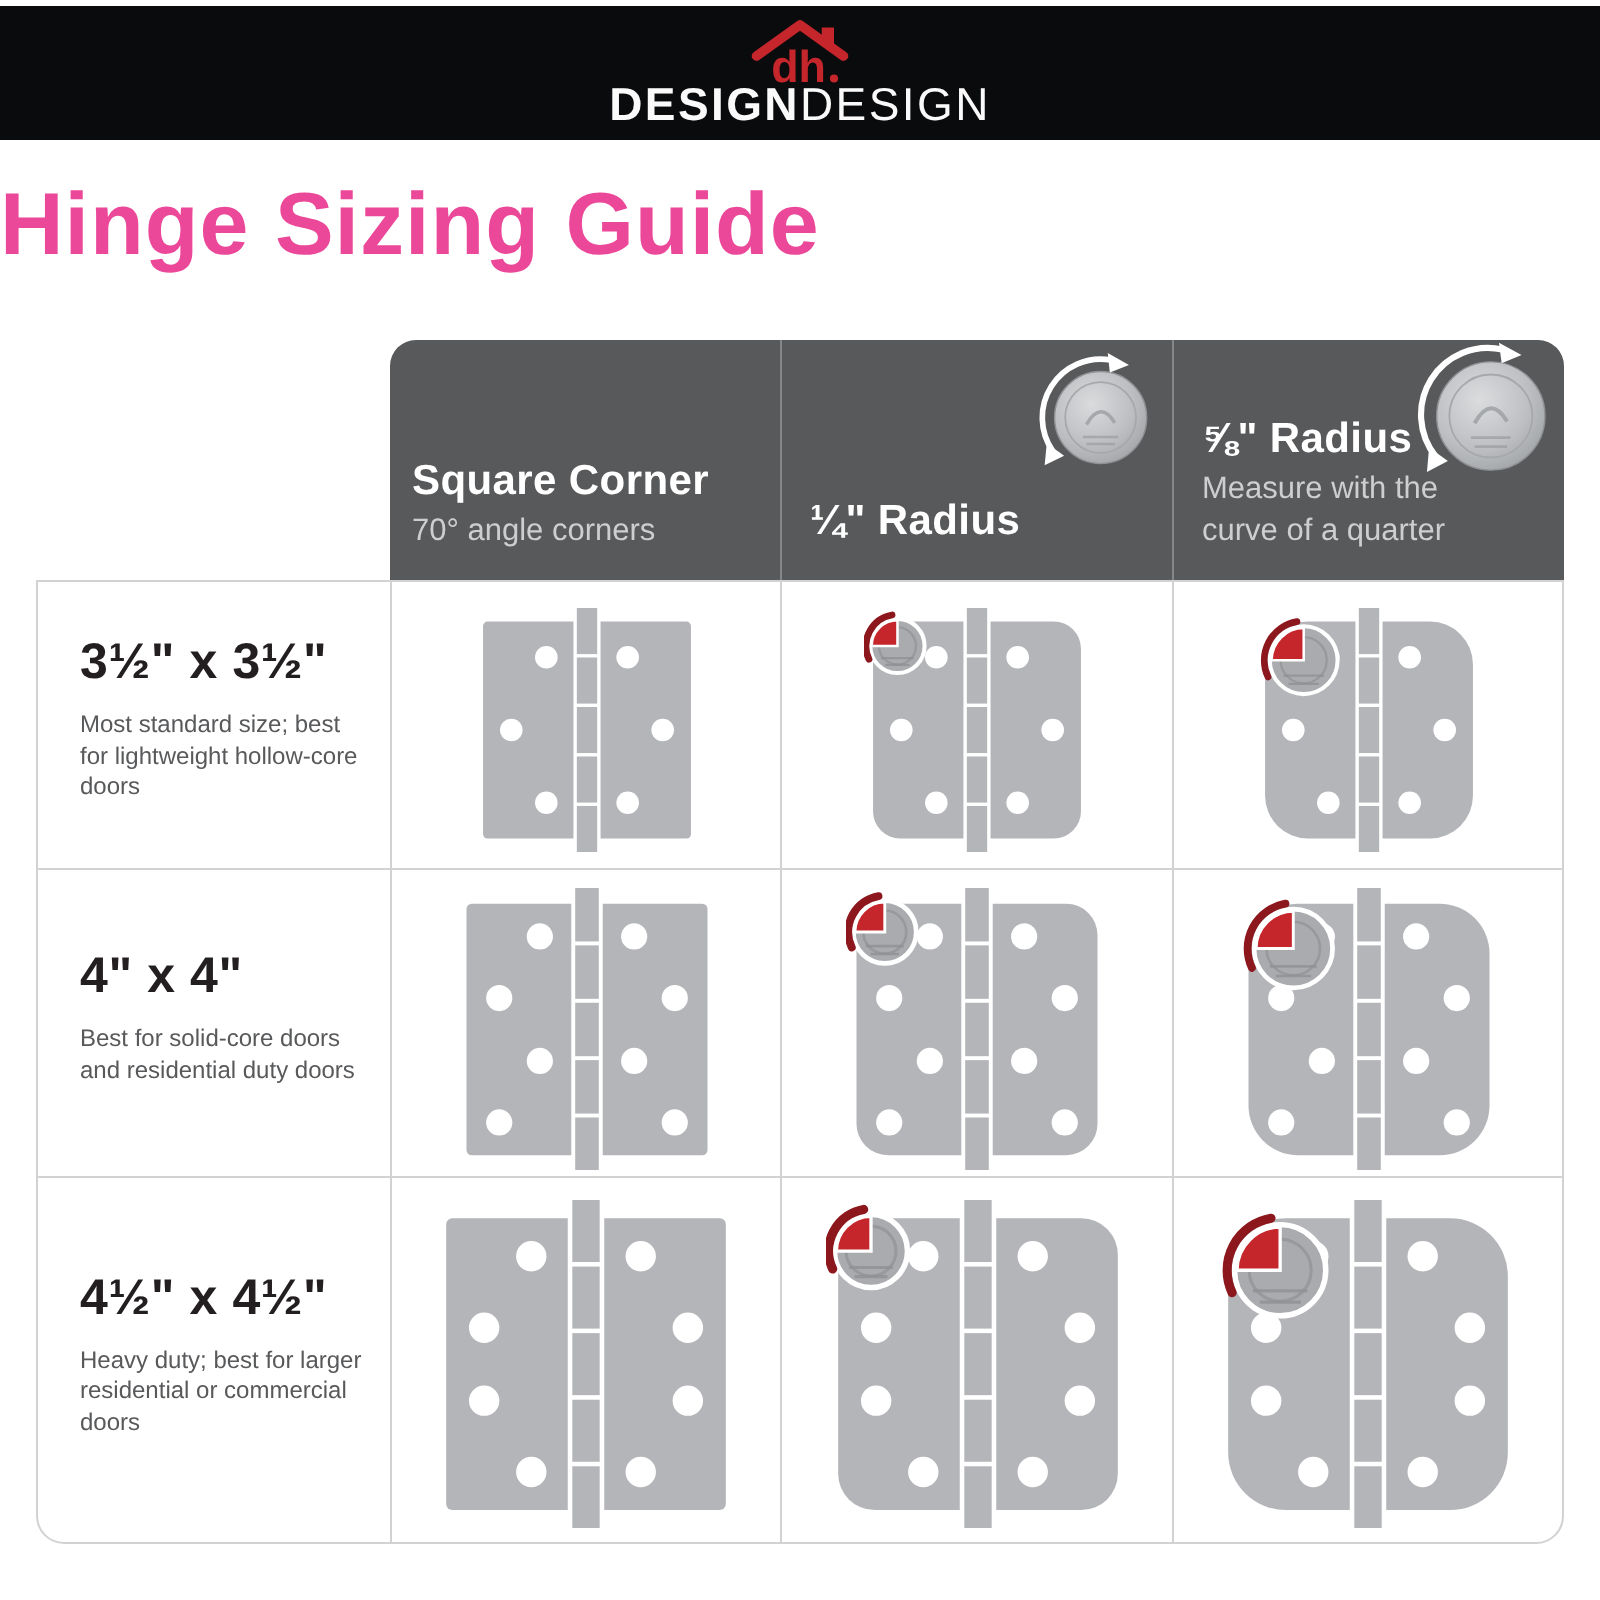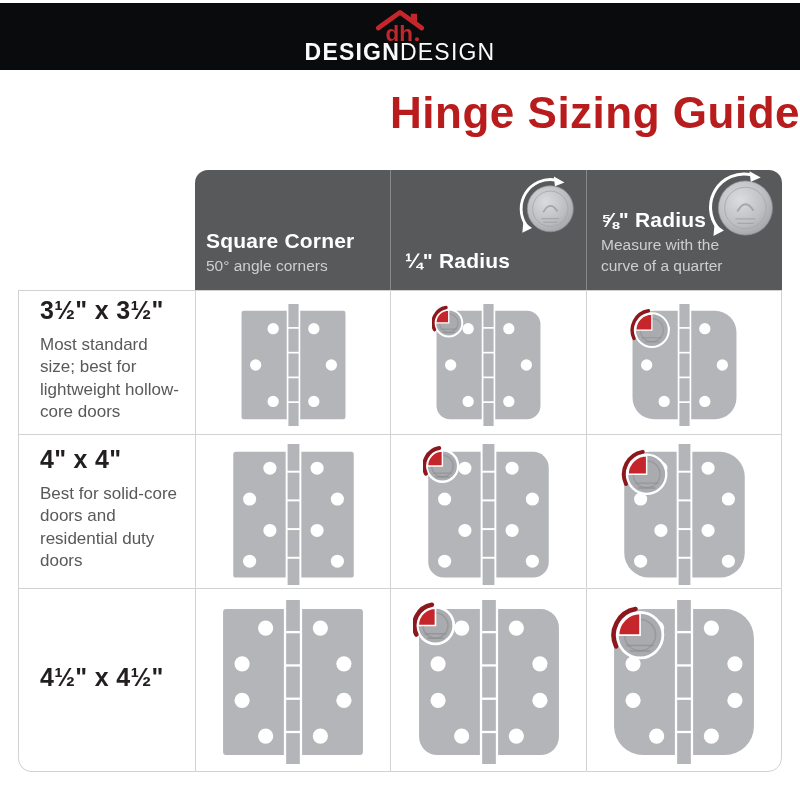--- a/index.html
+++ b/index.html
@@ -14,22 +14,22 @@
   
   .brandbar{position:absolute; top:3px; left:0; width:800px; height:67px;
     background:var(--bar); display:flex; align-items:center; justify-content:center;}
   .logo{display:flex; flex-direction:column; align-items:center; line-height:1;}
   .logo-house{width:64px; height:34px; display:block;}
   .logo-name{font-size:23px; color:#fafafa; letter-spacing:1.2px; margin-top:-2px;}
   .logo-name .bold{font-weight:700;}
   .logo-name .light{font-weight:400;}
 
   
-  .title{position:absolute; top:88px; left:0; width:800px; text-align:right;
-    font-size:44px; font-weight:700; color:#b91c1c; letter-spacing:.5px;}
+  .title{position:absolute; top:88px; left:0; width:800px; text-align:left;
+    font-size:44px; font-weight:700; color:#ec4899; letter-spacing:.5px;}
 
   
   .guide{position:absolute; left:18px; top:170px; display:grid;
     grid-template-columns:177px 195px 196px 196px;
     grid-template-rows:120px 144px 154px 184px;}
   .cell{position:relative;}
   .b-l{border-left:1px solid var(--bd);} .b-t{border-top:1px solid var(--bd);}
   .b-r{border-right:1px solid var(--bd);} .b-b{border-bottom:1px solid var(--bd);}
   .rad-bl{border-bottom-left-radius:14px;} .rad-br{border-bottom-right-radius:14px;}
 
@@ -41,21 +41,21 @@
   .ht{font-size:21px; font-weight:700; color:#fff; letter-spacing:.2px; margin-bottom:3px;}
   .hs{font-size:15.5px; color:#cdced0; line-height:1.32; max-width:140px;}
   .coin-wrap{position:absolute;}
   .coin-wrap.dime{top:6px; right:10px; width:62px; height:62px;}
   .coin-wrap.quarter{top:1px; right:5px; width:74px; height:74px;}
   .coin-wrap svg{width:100%; height:100%; display:block;}
 
   .lcell{background:#fff; display:flex; flex-direction:column; justify-content:center;
     padding:0 8px 6px 21px; gap:9px;}
   .size{font-size:25px; font-weight:700; color:var(--tdark); letter-spacing:.3px;}
-  .desc{font-size:17px; color:var(--tgray); line-height:1.3; max-width:150px;}
+  .desc{font-size:12px; color:var(--tgray); line-height:1.3; max-width:150px;}
 
   .gcell{background:#fff; display:flex; justify-content:center; align-items:flex-start;}
   .gcell.r1{padding-top:13px;} .gcell.r2{padding-top:9px;} .gcell.r3{padding-top:11px;}
   .gcell.r1 svg{width:113px;} .gcell.r2 svg{width:131px;} .gcell.r3 svg{width:152px;}
   .gcell svg{display:block; height:auto;}
 </style>
 </head>
 <body>
 
 <div class="page">
@@ -73,21 +73,21 @@
   </header>
 
   <h1 class="title">Hinge Sizing Guide</h1>
 
   <div class="guide">
 
     <div class="cell"></div>
 
     <div class="cell hcell first">
       <div class="ht">Square Corner</div>
-      <div class="hs">50° angle corners</div>
+      <div class="hs">70° angle corners</div>
     </div>
 
     <div class="cell hcell sep">
       <div class="coin-wrap dime">
         <svg viewBox="0 0 70 70" aria-hidden="true">
           <defs>
             <radialGradient id="coinG1" cx="40%" cy="35%" r="75%">
               <stop offset="0%" stop-color="#d9dbdd"></stop>
                 <stop offset="60%" stop-color="#bcbec1"></stop>
                 <stop offset="100%" stop-color="#9fa1a4"></stop>
@@ -269,20 +269,21 @@
             <circle cx="21.1" cy="23.1" r="10.2" fill="none" stroke="#97999c" stroke-width="1"></circle>
             <path d="M 12.1 29.9 h 18.0 M 14.4 33.6 h 13.5" stroke="#8f9194" stroke-width="1" opacity="0.8"></path>
             <path d="M 21.1 23.1 L 21.1 8.9 A 14.3 14.3 0 0 0 6.9 23.1 Z" fill="#c5262c" stroke="#fff" stroke-width="1.1"></path>
             <path d="M 18.1 6.0 A 17.4 17.4 0 0 0 5.3 30.5" fill="none" stroke="#8c181d" stroke-width="3" stroke-linecap="round"></path>
           </g>
         </svg>
       </div>
 
     <div class="cell lcell b-l b-t b-b rad-bl">
       <div class="size">4½" x 4½"</div>
+      <div class="desc">Heavy duty; best for larger residential or commercial doors</div>
     </div>
     <div class="cell gcell r3 b-l b-t b-b">
         <svg viewBox="0 0 100 108" aria-hidden="true">
           <path d="M 6 6 H 44 V 102 H 6 A 2 2 0 0 1 4 100 V 8 A 2 2 0 0 1 6 6 Z" fill="#b3b5b8"></path>
           <path d="M 56 6 H 94 A 2 2 0 0 1 96 8 V 100 A 2 2 0 0 1 94 102 H 56 Z" fill="#b3b5b8"></path>
           <rect x="45.5" y="0.0" width="9" height="20.4" fill="#b3b5b8"></rect>
           <rect x="45.5" y="21.9" width="9" height="20.4" fill="#b3b5b8"></rect>
           <rect x="45.5" y="43.8" width="9" height="20.4" fill="#b3b5b8"></rect>
           <rect x="45.5" y="65.7" width="9" height="20.4" fill="#b3b5b8"></rect>
           <rect x="45.5" y="87.6" width="9" height="20.4" fill="#b3b5b8"></rect>

